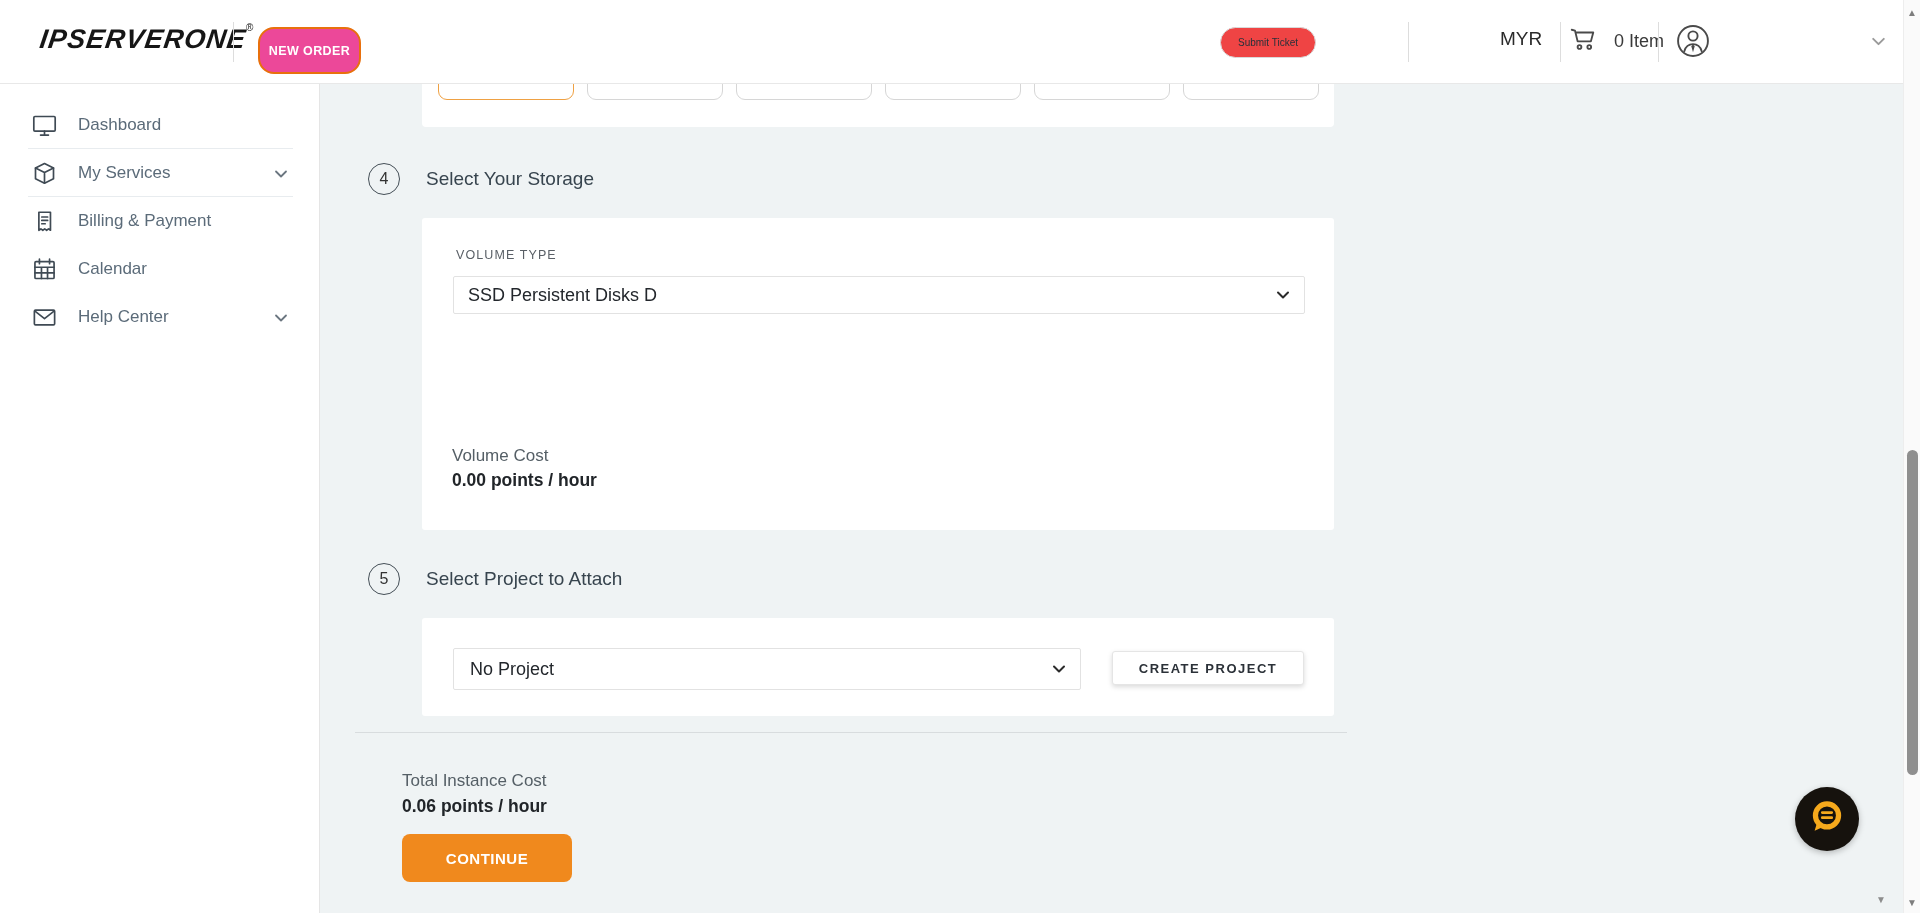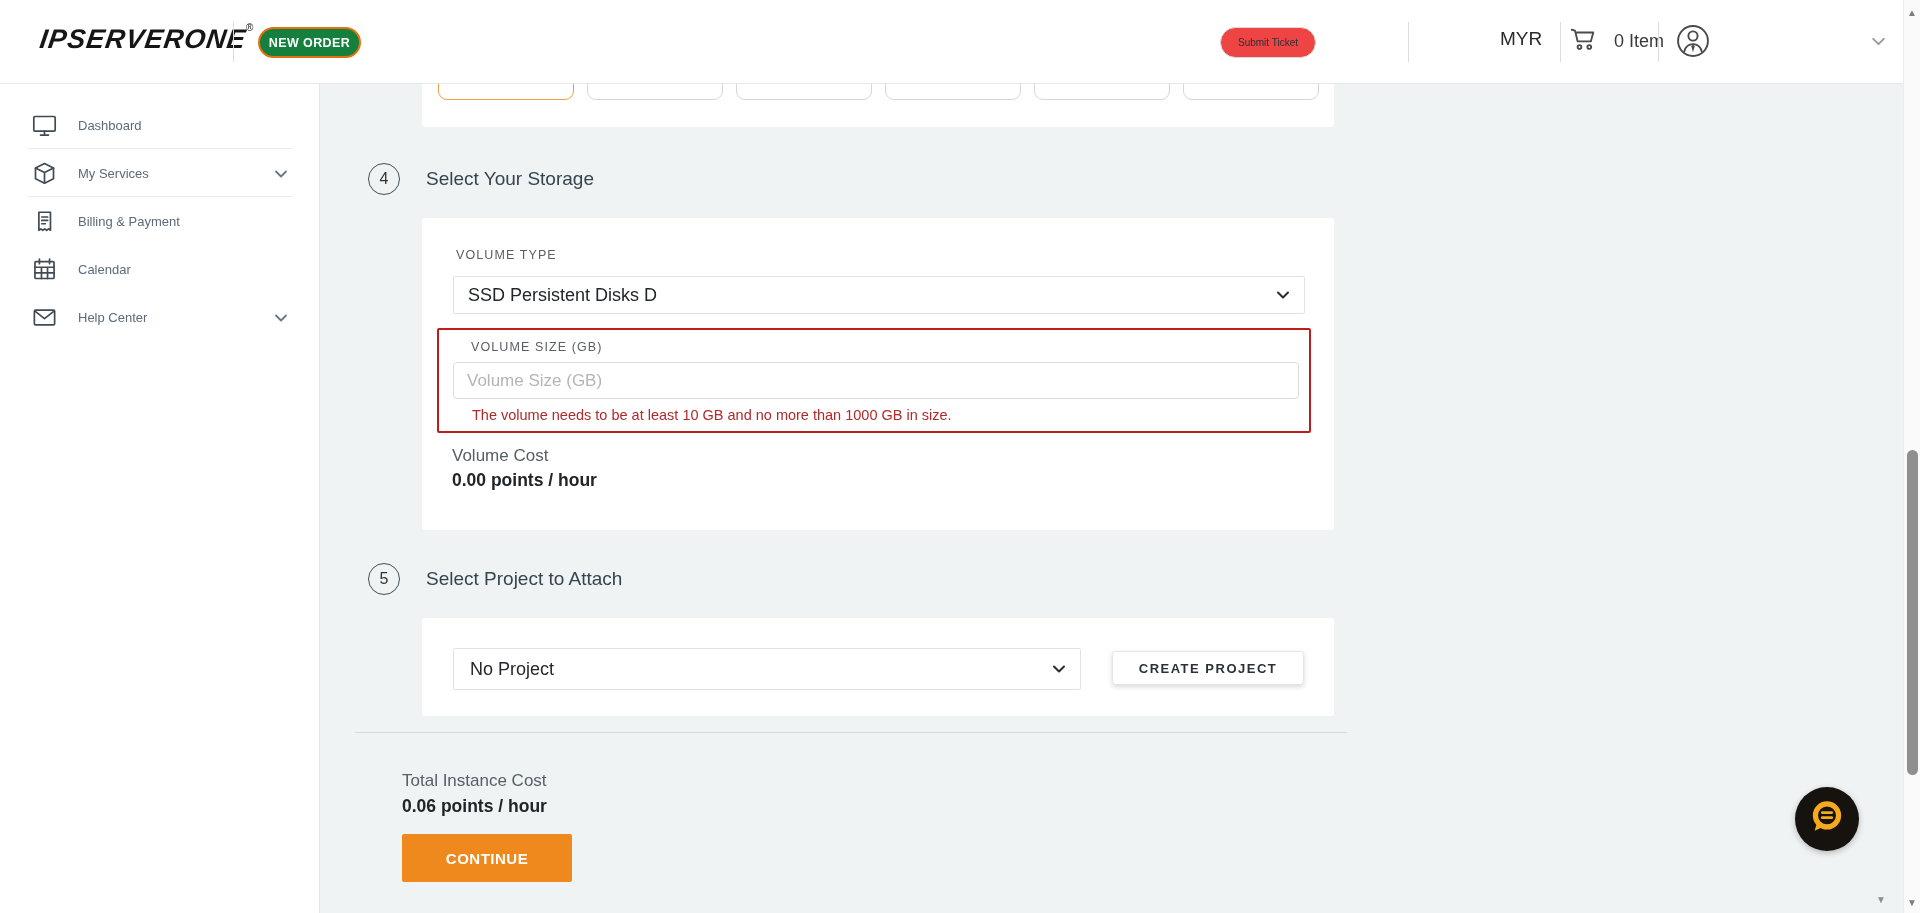--- a/index.html
+++ b/index.html
@@ -8,43 +8,43 @@
   .app { position:relative; width:1920px; height:913px; overflow:hidden; background:#eff3f4; }
 
   
   .header { position:absolute; left:0; top:0; width:1903px; height:84px; background:#fff;
             border-bottom:1px solid #e8e8e8; z-index:20; }
   .logo { position:absolute; left:40px; top:24px; cursor:pointer; }
   .logo-text { font-size:27px; font-weight:800; font-style:italic; letter-spacing:1px;
                color:#161616; display:inline-block; transform:skewX(-8deg); }
   .reg { font-size:10px; color:#161616; vertical-align:top; position:relative; top:-2px; }
   .logo-sep { position:absolute; left:233px; top:22px; width:1px; height:40px; background:#ddd; }
-  .new-order { position:absolute; left:258px; top:27px; width:103px; height:31px;
-               background:#15803d; border:2px solid #e8700d; border-radius:16px;
+  .new-order { position:absolute; left:258px; top:27px; width:103px; height:47px;
+               background:#ec4899; border:2px solid #e8700d; border-radius:16px;
                color:#fff; font-size:12.5px; font-weight:700; letter-spacing:.4px; cursor:pointer;
                font-family:inherit; }
   .submit-ticket { position:absolute; left:1220px; top:27px; height:31px; padding:0 17px;
                    background:#ef4444; border:1px solid #d9d9d9; border-radius:16px;
                    font-size:10px; color:#27313a; cursor:pointer; font-family:inherit; }
   .vsep { position:absolute; top:22px; width:1px; height:40px; background:#ddd; }
   .vsep1 { left:1408px; } .vsep2 { left:1560px; } .vsep3 { left:1658px; }
   .currency { position:absolute; left:1500px; top:28px; font-size:19px; color:#2b2b2b; cursor:pointer; }
   .cart { position:absolute; left:1568px; top:24px; display:flex; align-items:center; gap:14px; cursor:pointer; }
   .cart-count { font-size:18px; color:#3a3a3a; }
   .profile { position:absolute; left:1674px; top:22px; cursor:pointer; }
   .acct-caret { position:absolute; left:1870px; top:33px; cursor:pointer; }
 
   
   .sidebar { position:absolute; left:0; top:84px; width:320px; height:829px; background:#fff;
              border-right:1px solid #e5e5e5; padding-top:17px; z-index:10; }
   .sidebar-item { position:relative; height:48px; display:flex; align-items:center;
                   padding-left:30px; cursor:pointer; }
   .sidebar-item .nav-icon { width:28px; height:28px; margin-right:20px; display:flex;
                             align-items:center; justify-content:center; }
-  .sidebar-item .nav-label { font-size:13px; color:#5b6b79; }
+  .sidebar-item .nav-label { font-size:17px; color:#5b6b79; }
   .sidebar-item .nav-caret { position:absolute; right:30px; top:17px; }
   .sidebar-item.divided::after { content:''; position:absolute; left:28px; right:26px; bottom:0;
                                  height:1px; background:#e8ecef; }
 
   
   .main { position:absolute; left:320px; top:84px; width:1583px; height:829px;
           background:#eff3f4; overflow:hidden; }
 
   .top-card { position:absolute; left:102px; top:0; width:912px; height:43px; background:#fff;
               border-radius:0 0 4px 4px; }
@@ -86,21 +86,21 @@
 
   .proj-select { left:31px; top:30px; width:628px; height:42px; padding:0 16px; }
   .create-btn { position:absolute; left:690px; top:33px; width:192px; height:34px;
                 background:#fff; border:1px solid #e5e5e5; border-radius:3px;
                 box-shadow:0 2px 5px rgba(0,0,0,.15); font-size:13px; font-weight:700;
                 letter-spacing:1.5px; color:#2b3138; cursor:pointer; font-family:inherit; }
 
   .bottom-divider { position:absolute; left:35px; top:648px; width:992px; height:1px; background:#d8dcde; }
   .total-label { left:82px; top:687px; } .total-value { left:82px; top:712px; }
   .continue-btn { position:absolute; left:82px; top:750px; width:170px; height:48px;
-                  background:#f0891d; border:none; border-radius:2px; color:#fff;
+                  background:#f0891d; border:none; border-radius:8px; color:#fff;
                   font-size:15px; font-weight:700; letter-spacing:.5px; cursor:pointer;
                   font-family:inherit; }
 
   
   .chat { position:absolute; left:1795px; top:787px; width:64px; height:64px; border-radius:50%;
           background:#16120d; display:flex; align-items:center; justify-content:center;
           cursor:pointer; z-index:30; box-shadow:0 2px 6px rgba(0,0,0,.25); }
 
   
   .scrollbar { position:absolute; right:0; top:0; width:17px; height:913px; background:#fafafa;
@@ -231,25 +231,20 @@
       <div class="field-label vt-label">VOLUME TYPE</div>
       <div class="sel vt-select">
         <span>SSD Persistent Disks D</span>
         <span class="sel-caret">
           <svg width="16" height="16" viewBox="0 0 16 16" fill="none" stroke="#2b2b2b" stroke-width="2" stroke-linecap="round" stroke-linejoin="round">
               <path d="M3 5.5l5 5 5-5"></path>
             </svg>
         </span>
       </div>
 
-      <div class="red-box">
-        <div class="field-label vs-label">VOLUME SIZE (GB)</div>
-        <input class="vs-input" type="text" placeholder="Volume Size (GB)" style="">
-        <div class="vs-error">The volume needs to be at least 10 GB and no more than 1000 GB in size.</div>
-      </div>
 
       <div class="cost-label vc-label">Volume Cost</div>
       <div class="cost-value vc-value">0.00 points / hour</div>
     </section>
 
     <div class="step-row s5">
       <div class="step-circle">5</div>
       <h2 class="step-title">Select Project to Attach</h2>
     </div>
 

